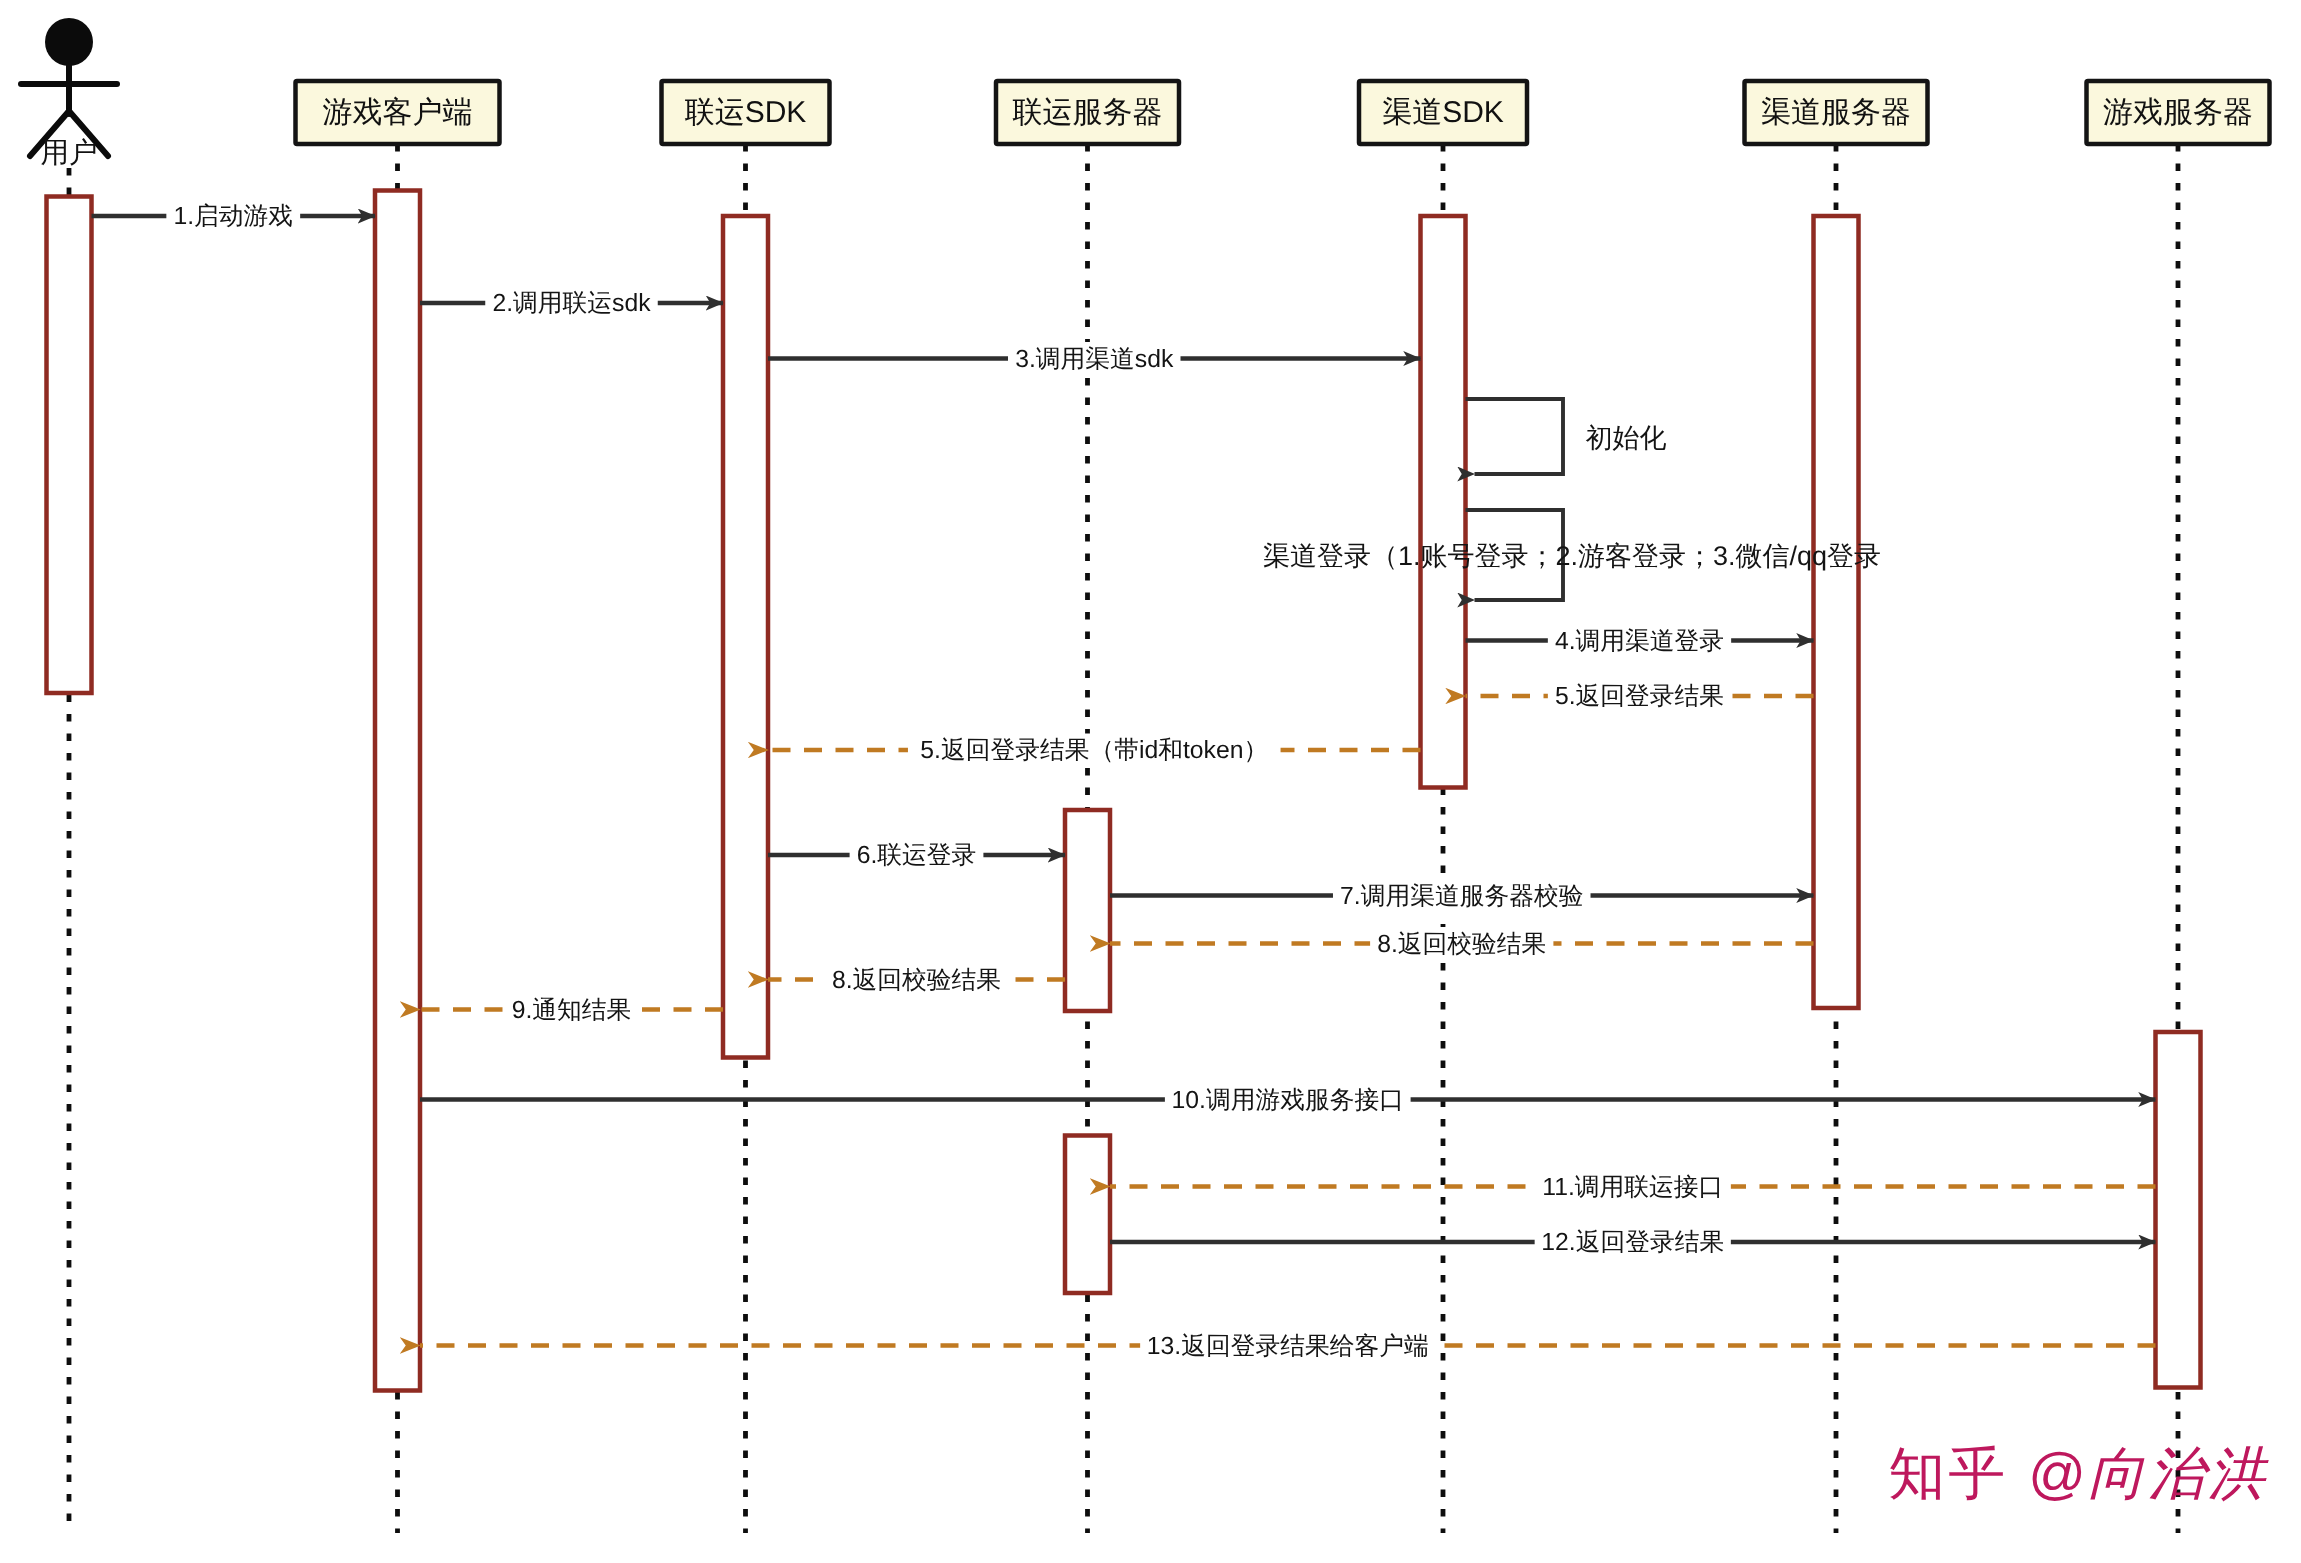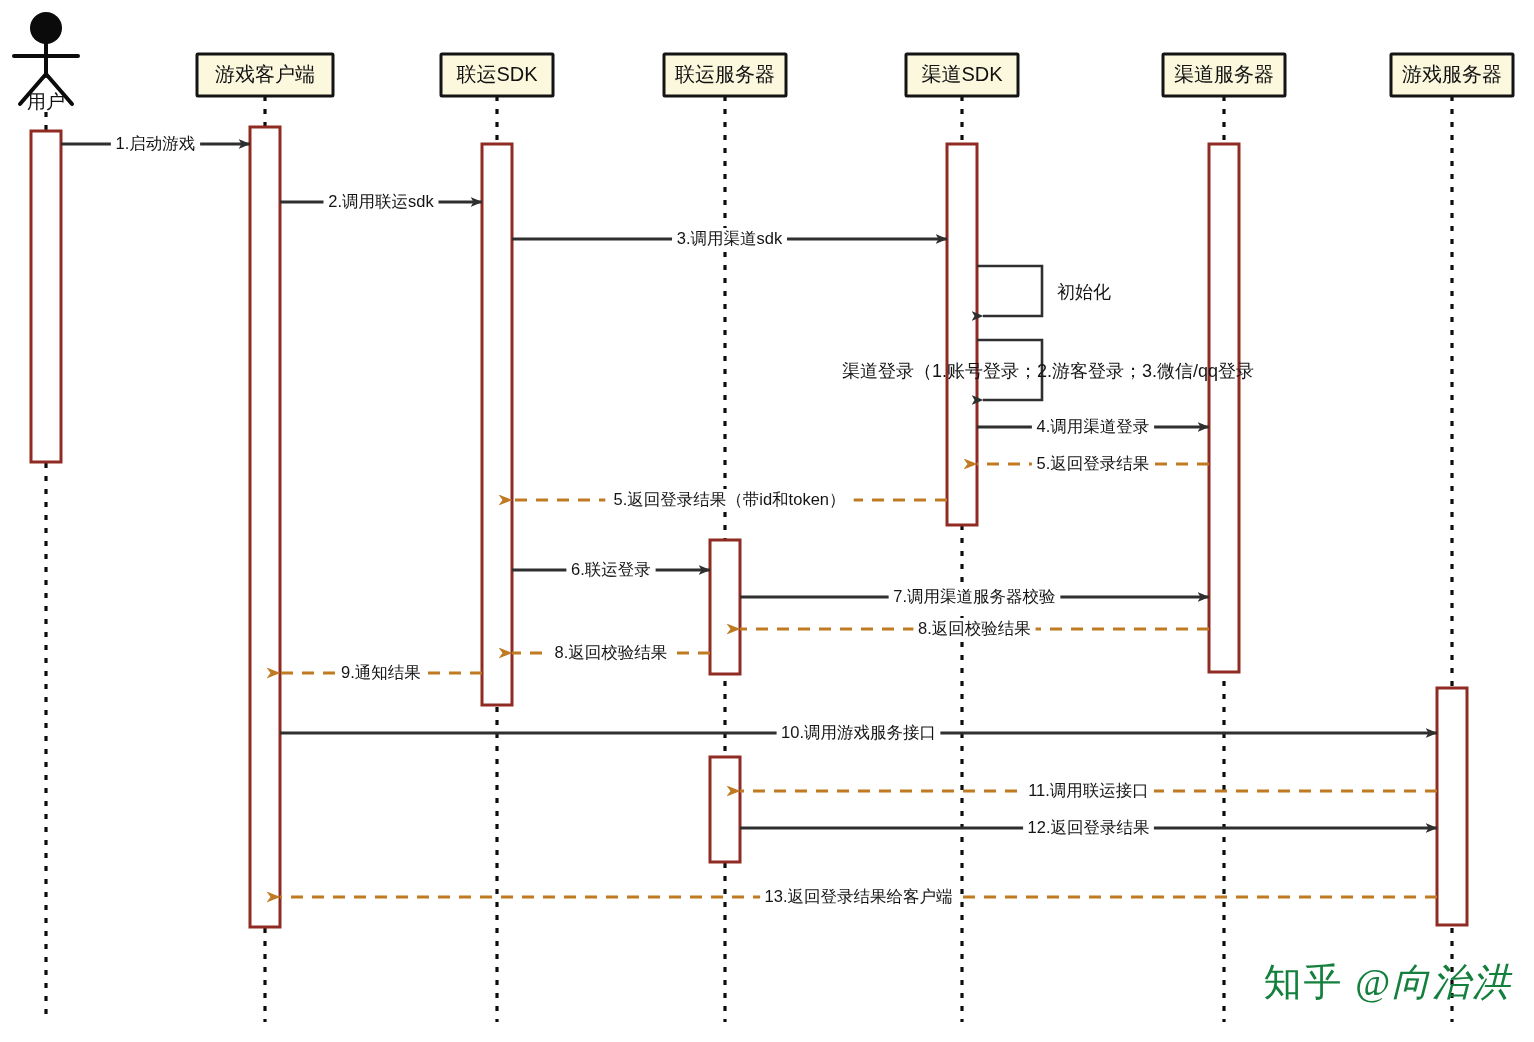--- a/index.html
+++ b/index.html
@@ -84,23 +84,23 @@
     stroke:#0b0b0b;
     stroke-width:4;
     fill:none;
     stroke-linecap:round;
   }
   .actor-head{ fill:#0b0b0b; }
   .wm{
     position:absolute;
     right:22px;
     bottom:34px;
-    font-family:Liberation Serif, serif;
+    font-family:Liberation Sans, sans-serif;
     font-size:38px;
-    color:#15803d;
+    color:#be185d;
     letter-spacing:2px;
     user-select:none;
     white-space:nowrap;
   }
   .wm .wm-at{ font-style:italic; }
 </style>
 </head>
 <body>
 
 <div id="stage">

